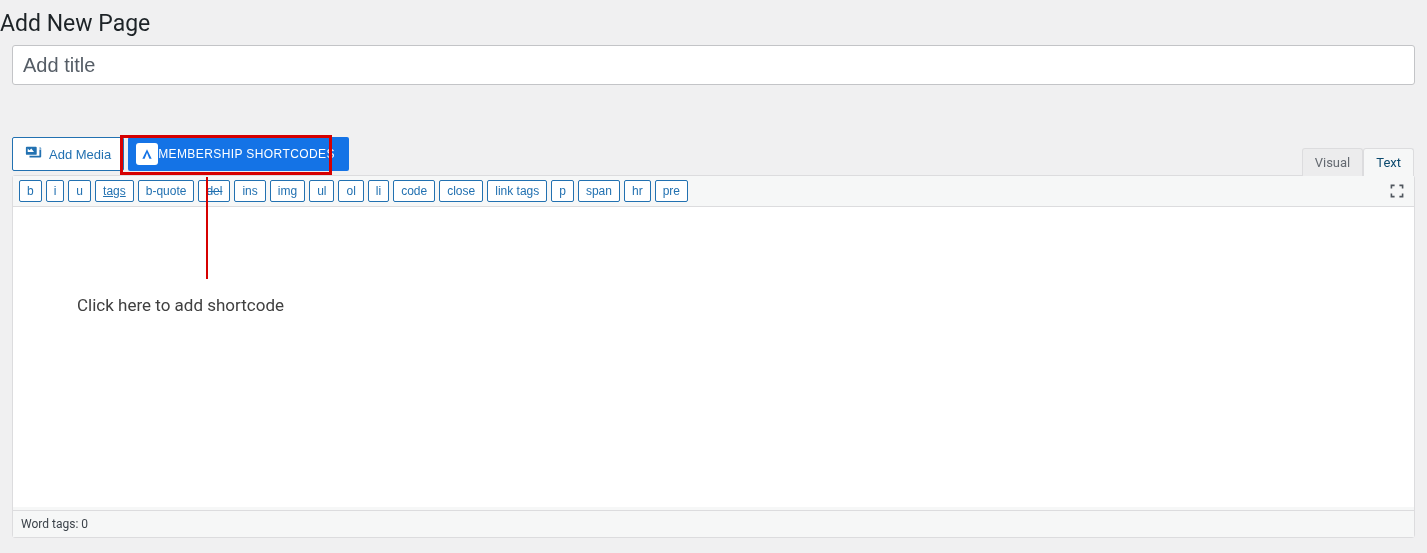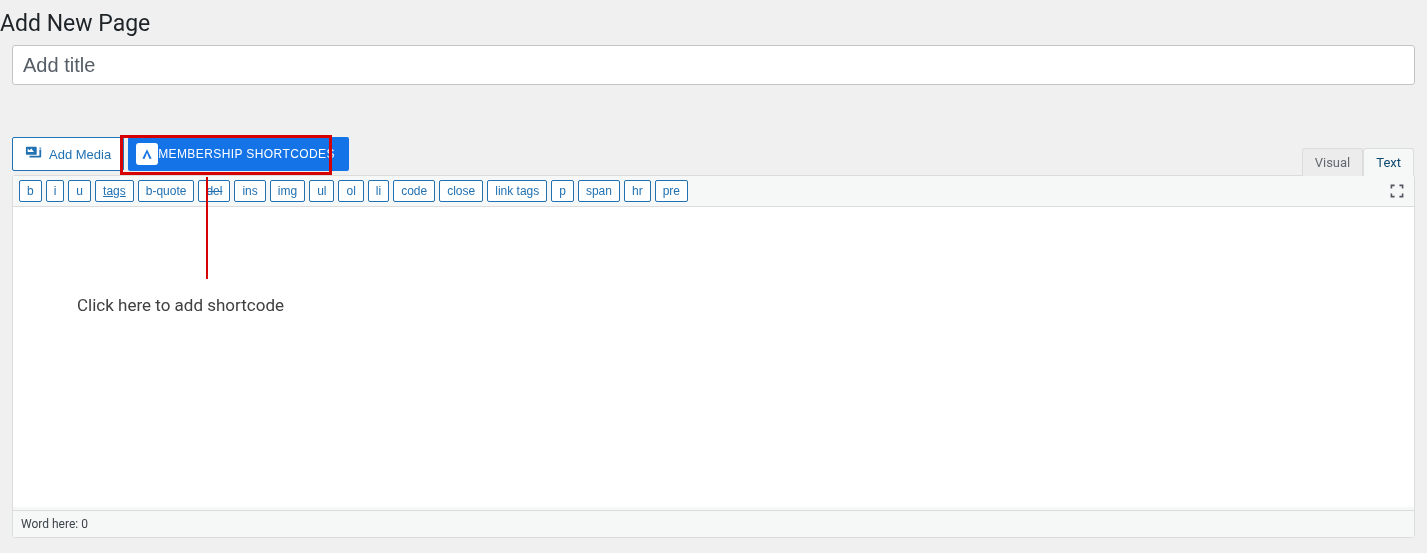--- a/index.html
+++ b/index.html
@@ -254,20 +254,20 @@
     <span class="fullscreen-icon">
       <svg viewBox="0 0 20 20" fill="currentColor">
           <path d="M2 2h5v2H4v3H2V2zm16 0v5h-2V4h-3V2h5zM4 13v3h3v2H2v-5h2zm14 0v5h-5v-2h3v-3h2z"></path>
         </svg>
     </span>
   </div>
 
   <textarea class="editor-area" style=""></textarea>
 
   <div class="status-bar">
-    <span>Word here:</span>
+    <span>Word tags:</span>
     <span>0</span>
   </div>
 </div>
 
 <div class="highlight-box highlight-1"></div>
 <div class="annot-line"></div>
 <div class="annot-text">Click here to add shortcode</div>
 
 </body></html>

